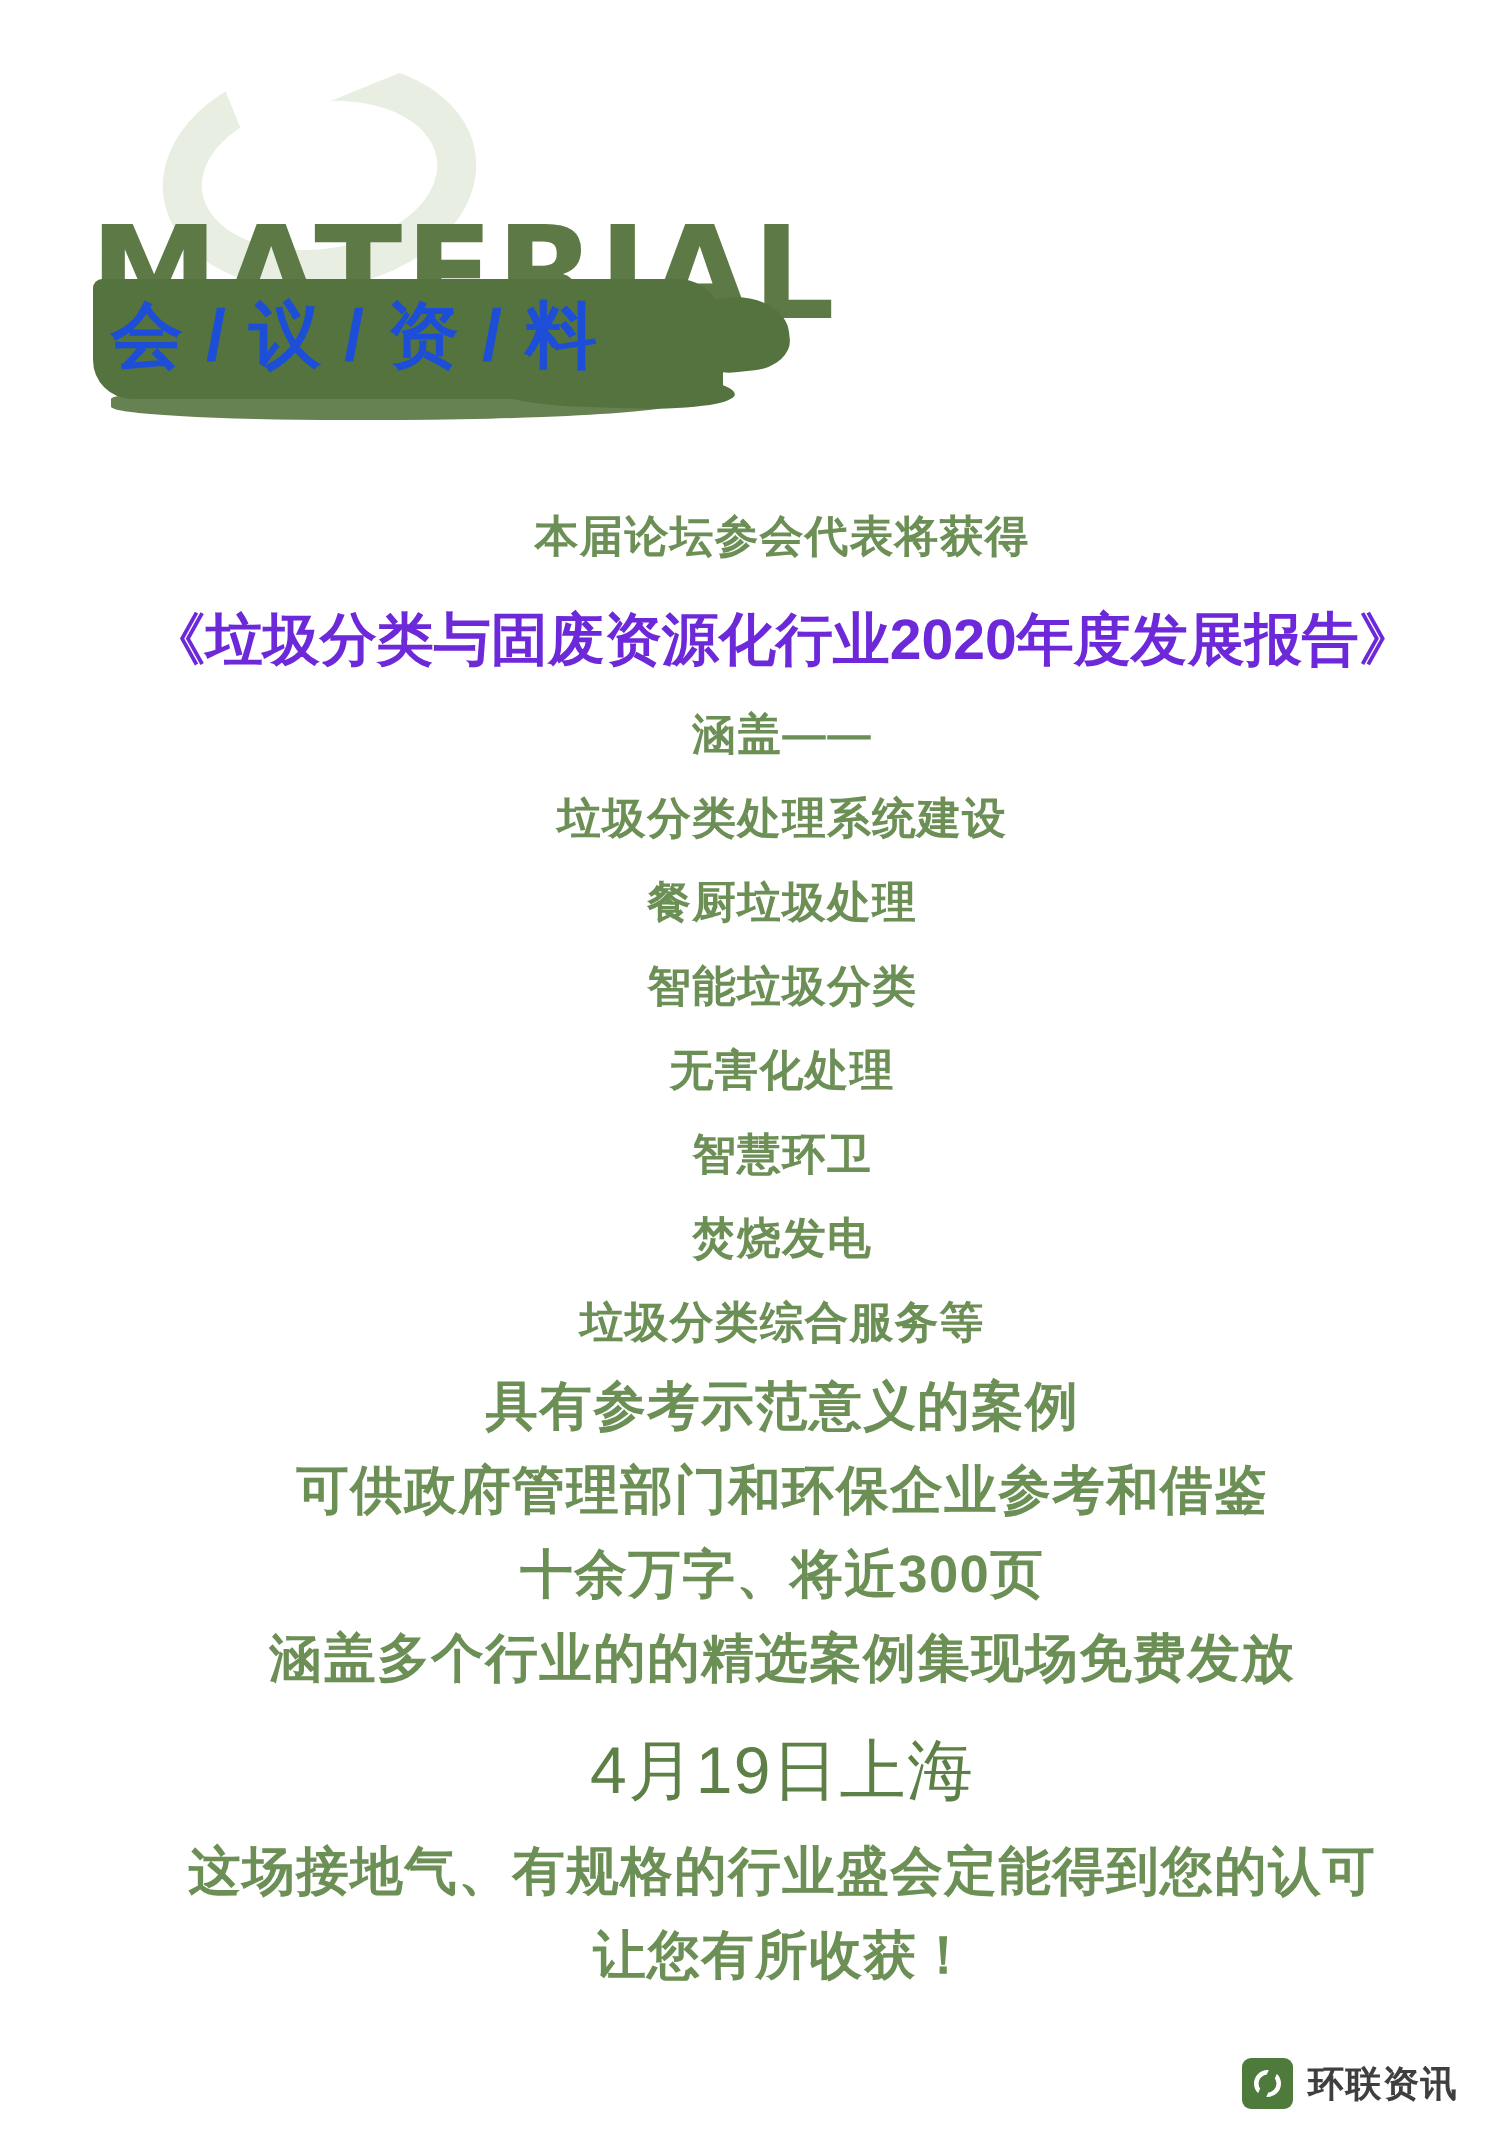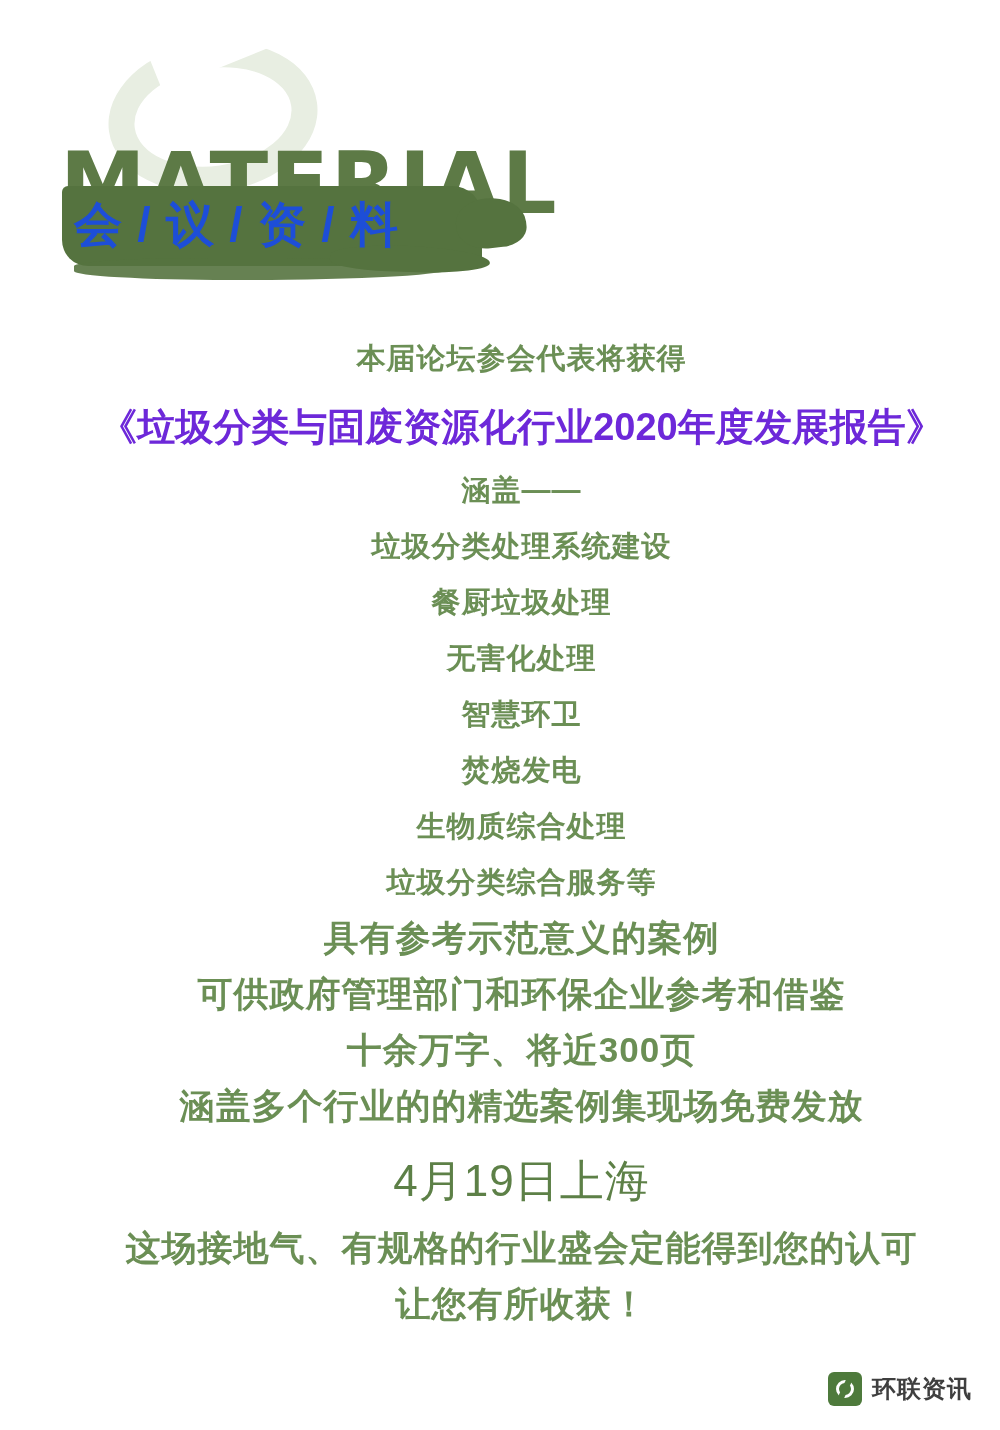--- a/index.html
+++ b/index.html
@@ -215,24 +215,24 @@
 <div class="content">
 
   <div class="line lead">本届论坛参会代表将获得</div>
 
   <div class="line report">《垃圾分类与固废资源化行业2020年度发展报告》</div>
 
   <div class="line">涵盖——</div>
 
   <div class="line">垃圾分类处理系统建设</div>
   <div class="line">餐厨垃圾处理</div>
+  <div class="line">智能垃圾分类</div>
   <div class="line">无害化处理</div>
   <div class="line">智慧环卫</div>
   <div class="line">焚烧发电</div>
-  <div class="line">生物质综合处理</div>
   <div class="line">垃圾分类综合服务等</div>
 
   <div class="line small-note">具有参考示范意义的案例</div>
   <div class="line small-note">可供政府管理部门和环保企业参考和借鉴</div>
   <div class="line small-note">十余万字、将近300页</div>
   <div class="line small-note">涵盖多个行业的的精选案例集现场免费发放</div>
 
   <div class="line date">4月19日上海</div>
 
   <div class="line small-note">这场接地气、有规格的行业盛会定能得到您的认可</div>

